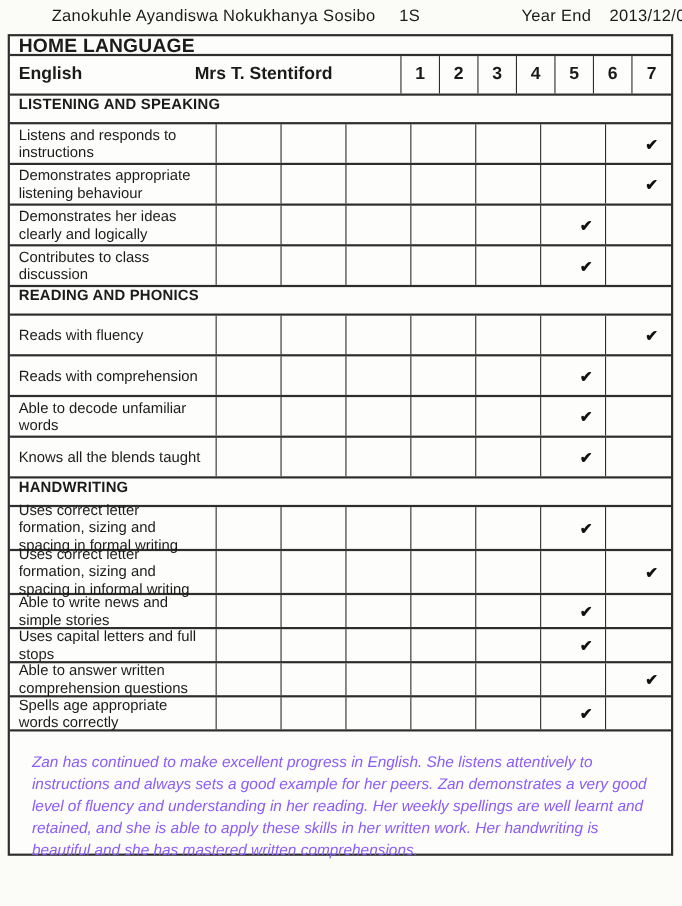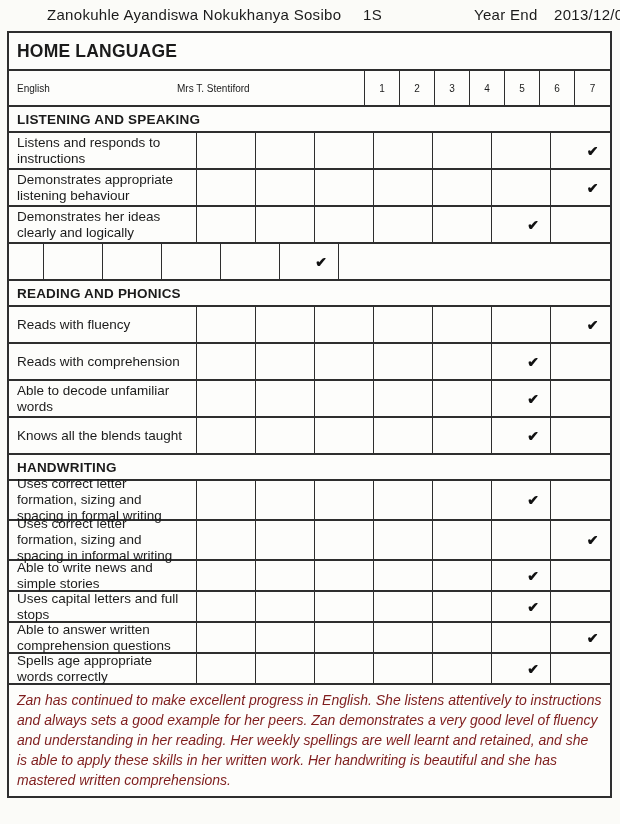--- a/index.html
+++ b/index.html
@@ -13,39 +13,39 @@
   .student-name{left:6px;}
   .class-code{left:322px;}
   .term-label{left:433px;}
   .report-date{left:513px;}
 
   .report-table{
     margin-left:7px;width:605px;box-sizing:border-box;
     border:2px solid #2e2e2e;background:#fdfdfb;
   }
   .row{display:flex;border-bottom:2px solid #2e2e2e;box-sizing:border-box;}
-  .title-row{height:38px;align-items:center;padding-left:8px;
+  .title-row{height:18px;align-items:center;padding-left:8px;
     font-weight:bold;font-size:17.5px;letter-spacing:.2px;}
   .subject-row{height:36px;}
   .desc-cell{flex:1;position:relative;display:flex;align-items:center;
     padding-left:8px;padding-right:6px;border-right:1px solid #2e2e2e;box-sizing:border-box;}
-  .subject-label,.teacher-label,.mark-head{font-weight:normal;font-size:10px;}
+  .subject-label,.teacher-label,.mark-head{font-weight:bold;font-size:16px;}
   .teacher-label{position:absolute;left:168px;}
   .mark-cell{flex:0 0 35px;width:35px;display:flex;align-items:center;justify-content:center;
     border-right:1px solid #2e2e2e;box-sizing:border-box;}
   .mark-cell:last-child{border-right:none;}
-  .section-row{height:26px;align-items:center;padding-left:8px;
+  .section-row{height:26px;align-items:flex-start;padding-left:8px;
     font-weight:bold;font-size:13.5px;letter-spacing:.2px;}
   .item-row{height:37px;gap:24px;}
   .item-row.tall{height:40px;}
   .item-row.compact{height:31px;}
   .item-label{font-size:13.5px;line-height:16px;}
   .check{font-size:14px;font-weight:bold;color:#111;}
   .comment-row{display:block;border-bottom:none;height:111px;padding:5px 8px;}
-  .comment-text{margin:0;font-style:italic;font-size:14px;line-height:20px;color:#7f1d1d;}
+  .comment-text{margin:12px;font-style:italic;font-size:14px;line-height:20px;color:#8b5cf6;}
 </style>
 </head>
 <body>
 
 <div class="topline">
   <span class="student-name">Zanokuhle Ayandiswa Nokukhanya Sosibo</span>
   <span class="class-code">1S</span>
   <span class="term-label">Year End</span>
   <span class="report-date">2013/12/03</span>
 </div>
@@ -123,20 +123,23 @@
         <div class="mark-cell"></div>
         <div class="mark-cell"></div>
         <div class="mark-cell"></div>
         <div class="mark-cell"></div>
         <div class="mark-cell">
           <span class="check">✔</span>
         </div>
         <div class="mark-cell"></div>
       </div>
       <div class="row item-row">
+        <div class="desc-cell">
+          <span class="item-label">Contributes to class discussion</span>
+        </div>
         <div class="mark-cell"></div>
         <div class="mark-cell"></div>
         <div class="mark-cell"></div>
         <div class="mark-cell"></div>
         <div class="mark-cell"></div>
         <div class="mark-cell">
           <span class="check">✔</span>
         </div>
         <div class="mark-cell"></div>
       </div>

